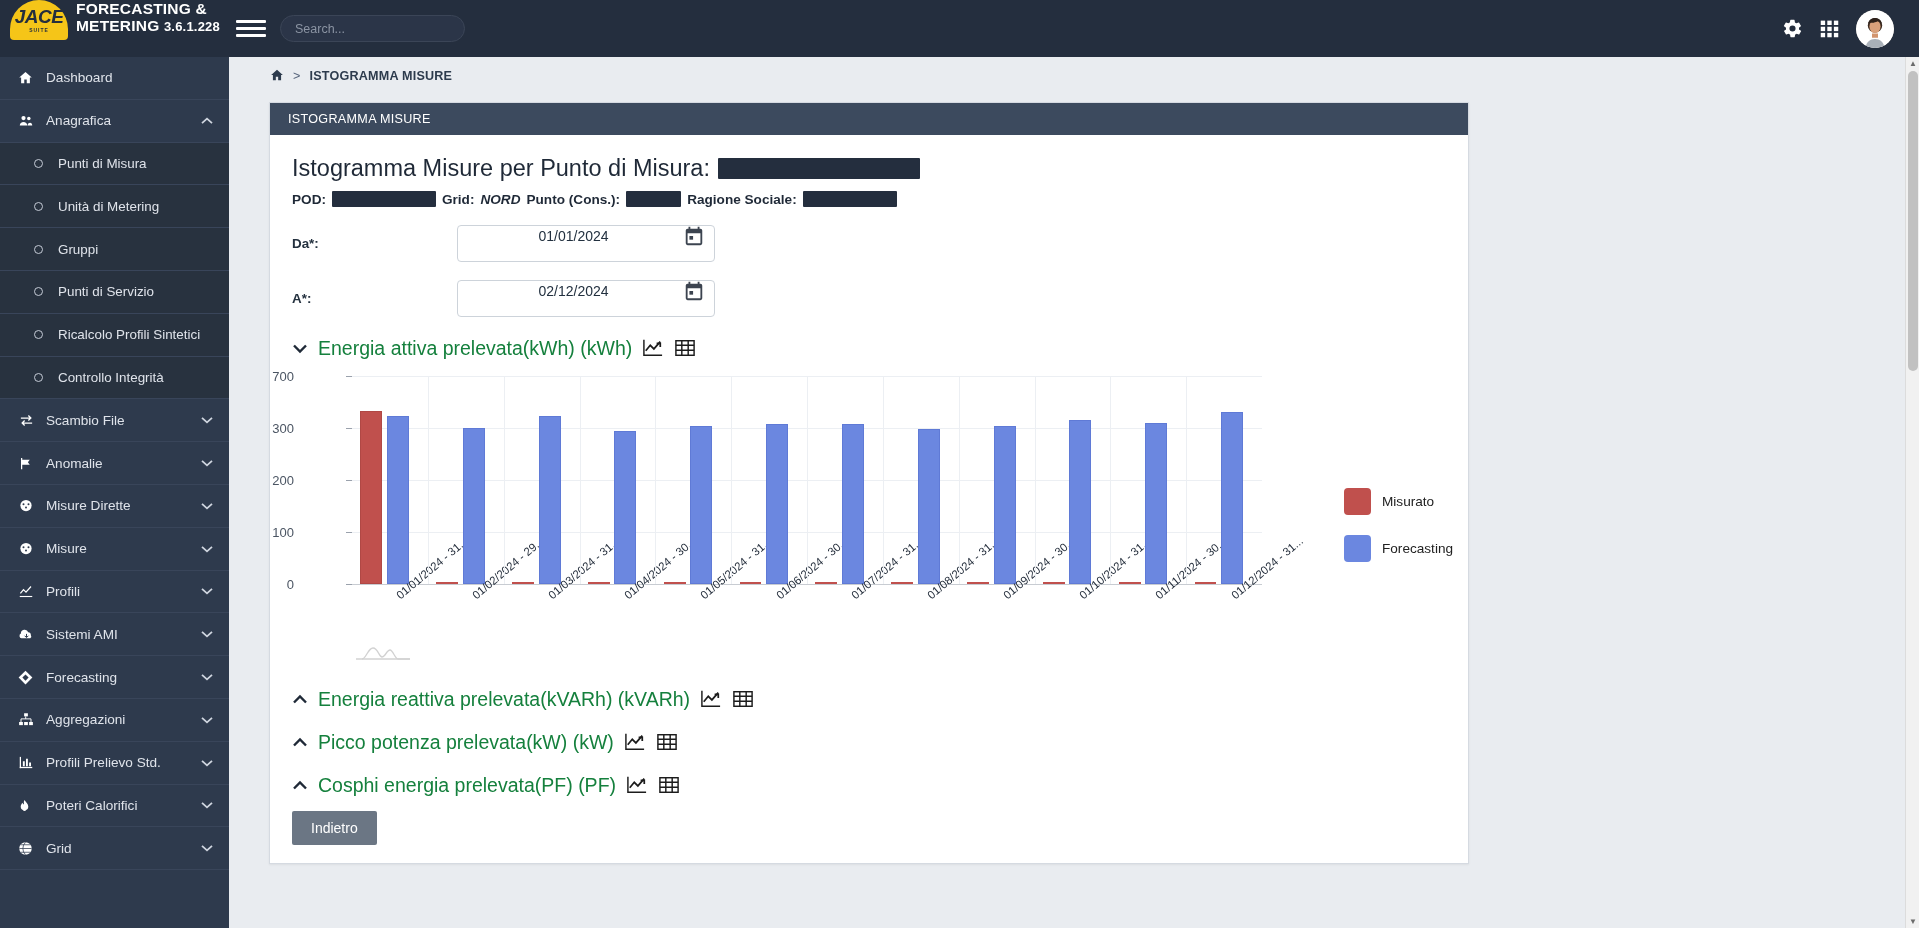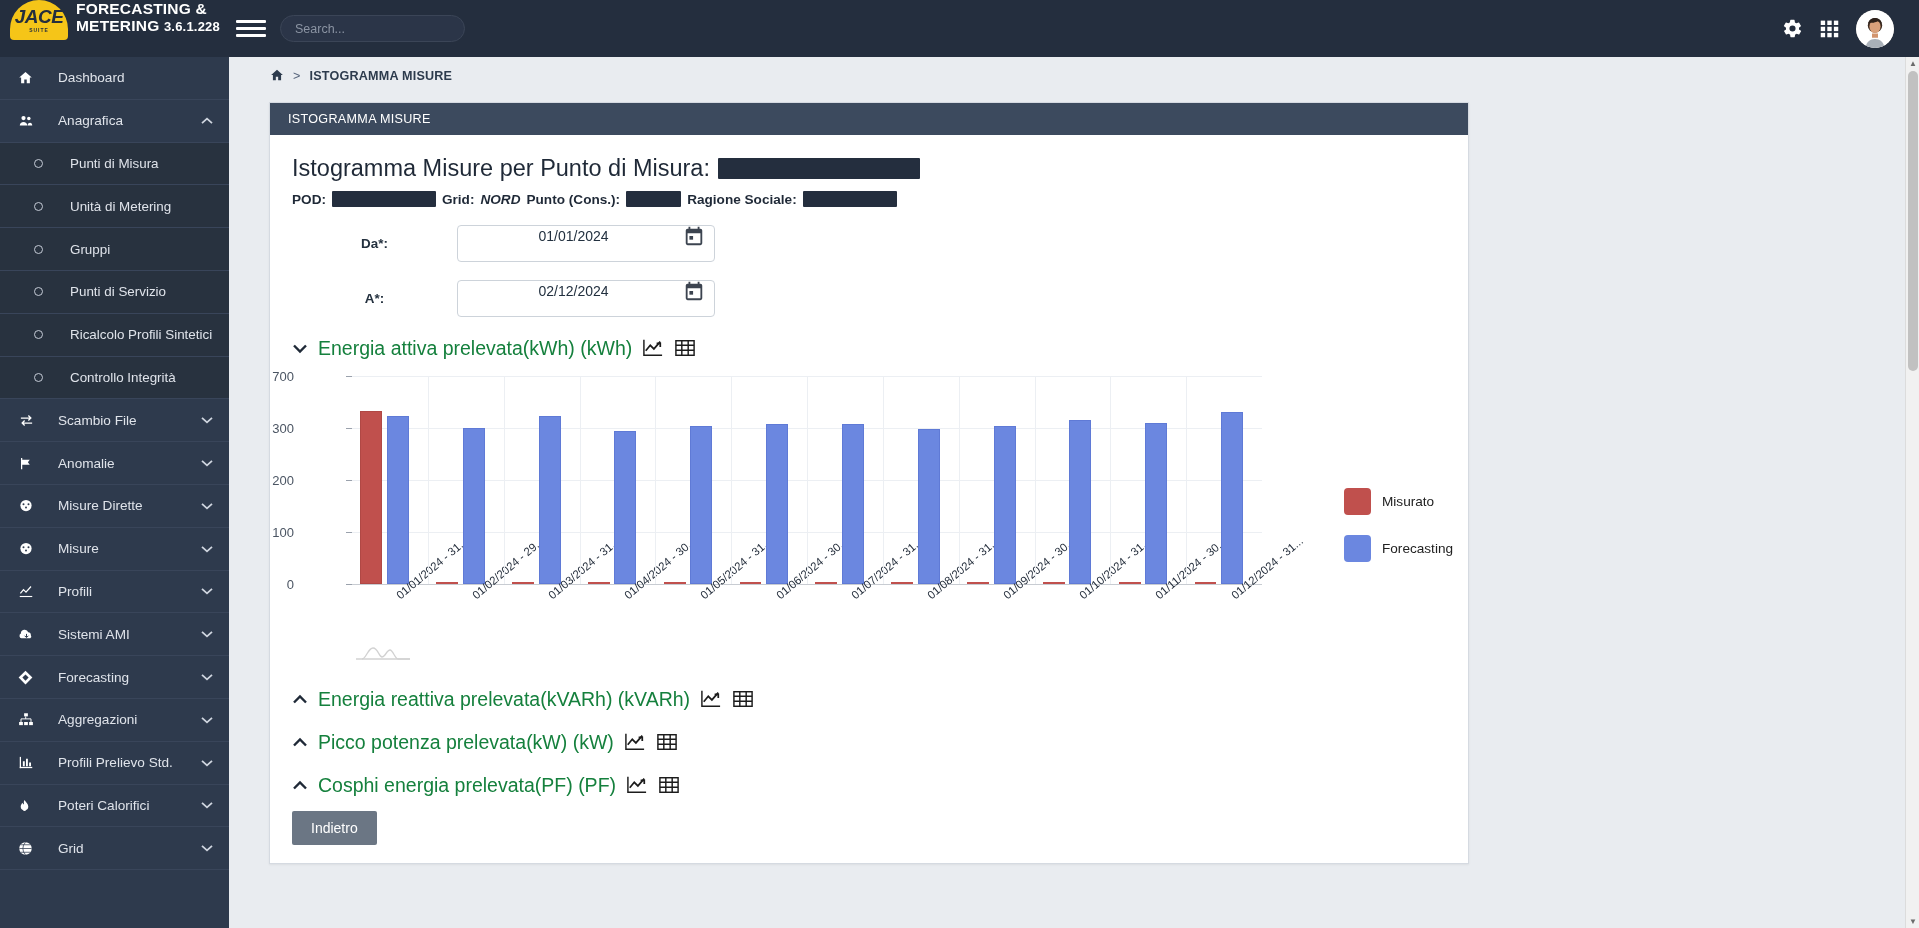--- a/index.html
+++ b/index.html
@@ -54,21 +54,21 @@
     background: #d8d2cc; position: relative; cursor: pointer; flex: 0 0 auto;
   }
   
   #sidebar {
     position: absolute; top: 57px; left: 0; width: 229px; height: 871px;
     background: #2e3a4d; overflow: hidden; z-index: 20;
   }
   .nav-item {
     height: 42.8px; display: flex; align-items: center;
     color: #dfe3ea; font-size: 13.6px; cursor: pointer;
-    border-bottom: 1px solid #39455a; padding-left: 18px; position: relative; gap: 12px;
+    border-bottom: 1px solid #39455a; padding-left: 18px; position: relative;
   }
   .nav-item .ni-icon { width: 28px; flex: 0 0 28px; display: flex;
                        align-items: center; justify-content: flex-start;
                        color: #ffffff; }
   .nav-item .ni-label { flex: 1; }
   .nav-item .ni-chev { margin-right: 16px; color: #cfd5df; font-size: 11px; }
   .nav-item.sub { background: #28323f; padding-left: 34px; font-size: 13.4px; }
   .nav-item.sub .ni-icon { width: 24px; flex: 0 0 24px; }
   .circ { width: 9px; height: 9px; border: 1.6px solid #c5cbd6; border-radius: 50%;
           display:inline-block; }
@@ -94,21 +94,21 @@
   #card-body { padding: 20px 22px 0 22px; position: relative; height: 728px; }
   #pm-title { font-size: 23.5px; color: #1f2937; font-weight: normal;
               display: flex; align-items: center; gap: 8px; }
   .redact { display: inline-block; background: #242e3e; height: 21px;
             vertical-align: middle; border-radius: 1px; }
   #pm-meta { margin-top: 9px; font-size: 13.6px; color: #1f2937;
              display: flex; align-items: center; gap: 6px; font-weight: bold; }
   #pm-meta .ital { font-style: italic; font-weight: bold; }
   #pm-meta .redact { height: 16px; }
   .field-row { display: flex; align-items: center; margin-top: 18px; }
-  .field-label { width: 165px; font-size: 13.4px; color: #24313f; font-weight: bold; text-align: center;}
+  .field-label { width: 165px; font-size: 13.4px; color: #24313f; font-weight: bold;}
   .date-box {
     width: 258px; height: 37px; border: 1px solid #cdd3da; border-radius: 4px;
     background: #fff; display: flex; align-items: center; padding: 0 9px 16px 0;
   }
   .date-val { flex: 1; font-size: 14px; color: #22303f; text-align: center;
               padding-left: 6px; }
   .cal-ico { width: 22px; height: 22px; flex: 0 0 22px; color: #3c4450; }
   
   .sec-head {
     display: flex; align-items: center; gap: 10px; margin-top: 20px;

